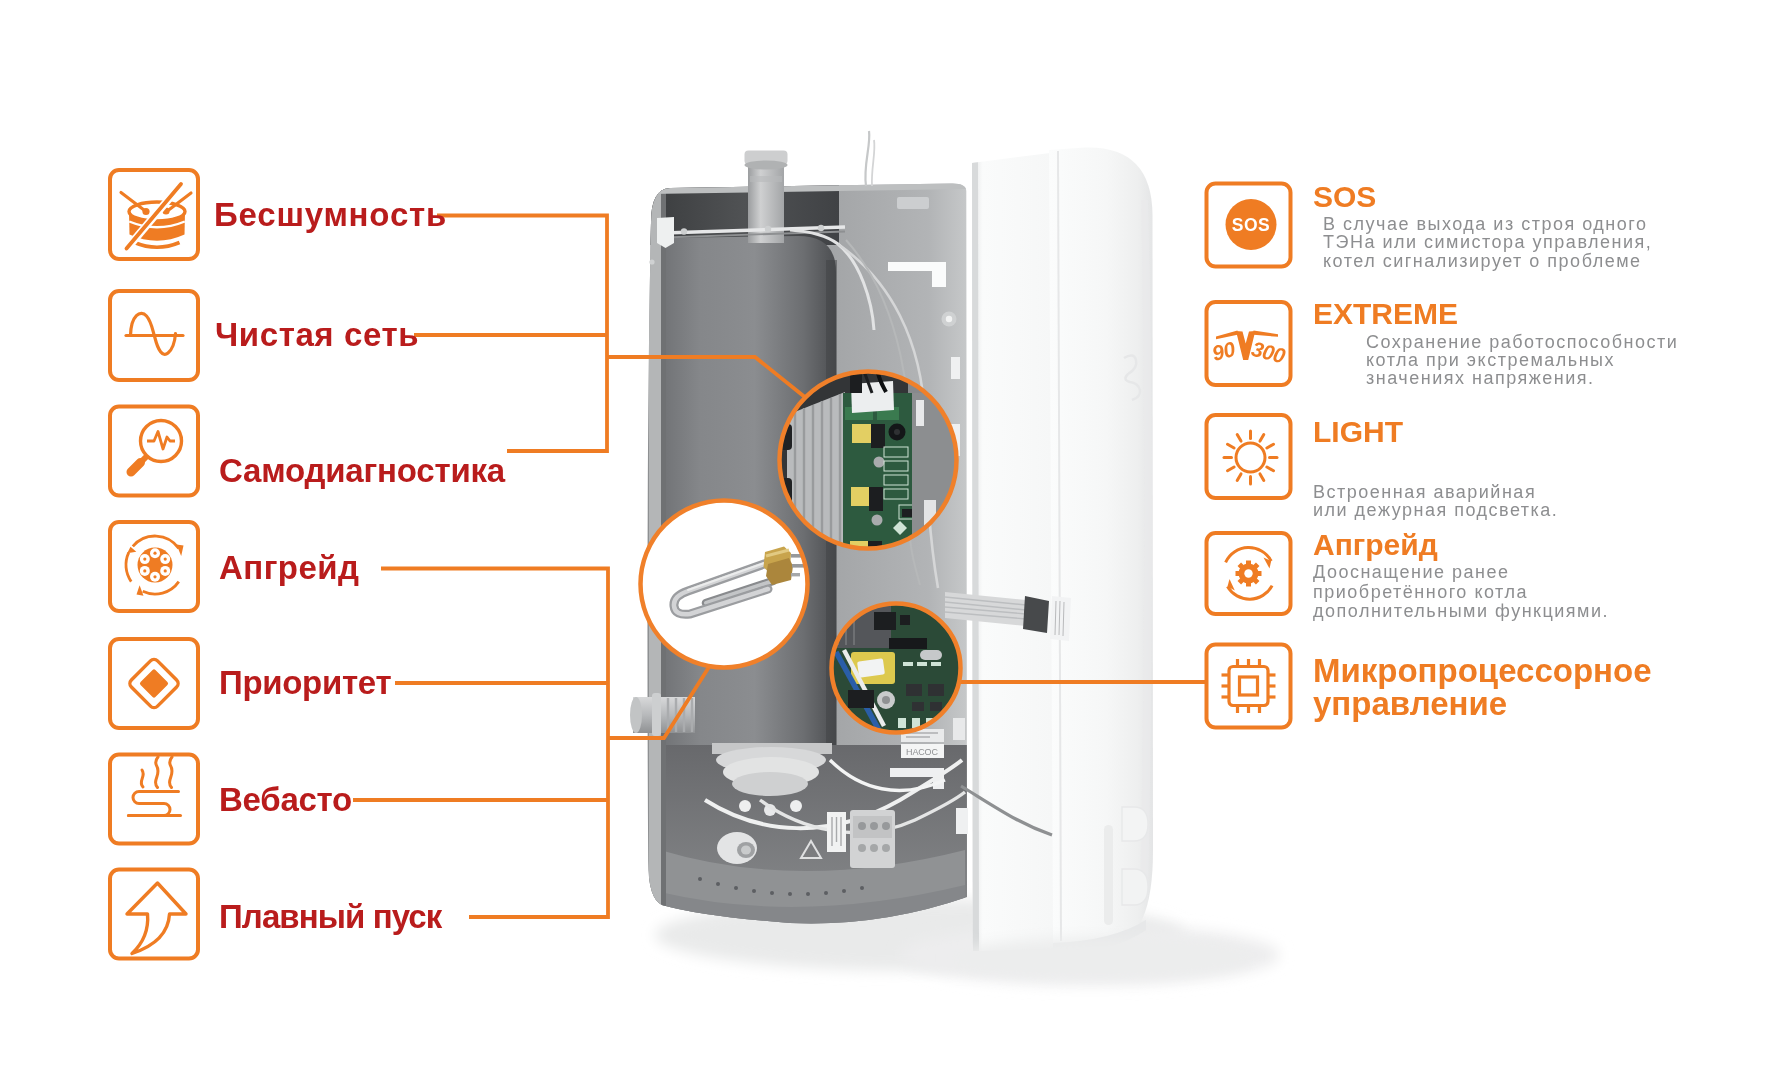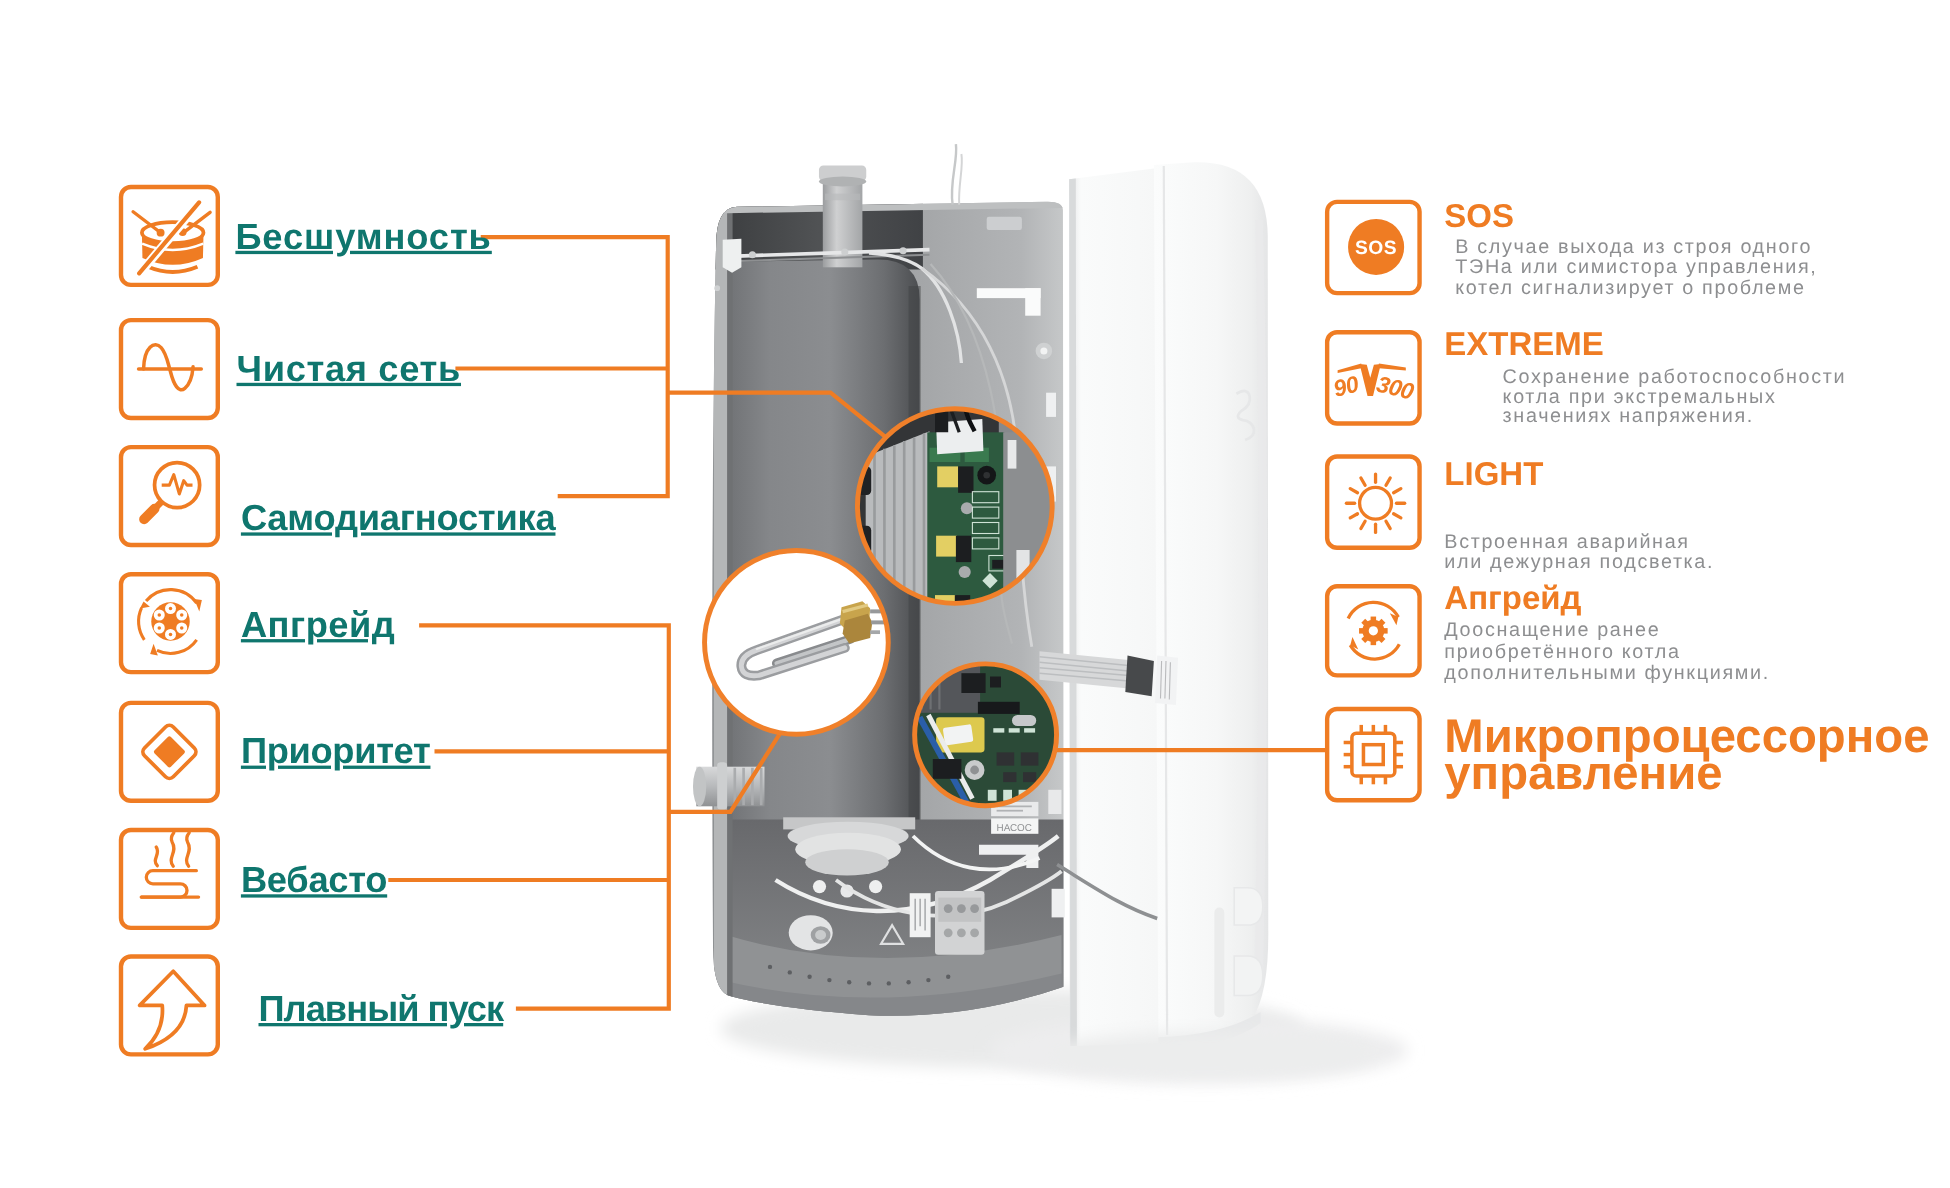--- a/index.html
+++ b/index.html
@@ -1,17 +1,17 @@
 <!DOCTYPE html>
 <html><head>
 <meta charset="utf-8">
 <style>
   html,body{margin:0;padding:0;}
   body{width:1773px;height:1080px;background:#fff;font-family:"Liberation Sans",sans-serif;position:relative;overflow:hidden;}
-  .lbl{position:absolute;color:#0f766e;font-weight:bold;font-size:33px;line-height:33px;white-space:nowrap;letter-spacing:0.6px;text-decoration:underline;}
+  .lbl{position:absolute;color:#b91c1c;font-weight:bold;font-size:33px;line-height:33px;white-space:nowrap;letter-spacing:0.6px;}
   .rtitle{position:absolute;color:#ef7c23;font-weight:bold;font-size:30px;line-height:30px;white-space:nowrap;}
   .rbody{position:absolute;color:#8d8e90;font-size:18px;line-height:18.3px;letter-spacing:1.5px;white-space:nowrap;}
   svg{position:absolute;left:0;top:0;}
 </style>
 </head>
 <body>
 <svg width="1773" height="1080" viewBox="0 0 1773 1080">
 <defs>
   <linearGradient id="gBack" x1="0" y1="0" x2="1" y2="0">
     <stop offset="0" stop-color="#8e9092"></stop>
@@ -483,27 +483,27 @@
   </g>
 </g>
 </svg>
 
 <div class="lbl" style="left:214px;top:198px;letter-spacing:0.8px;">Бесшумность</div>
 <div class="lbl" style="left:215px;top:317.5px;">Чистая сеть</div>
 <div class="lbl" style="left:219px;top:454px;letter-spacing:-0.2px;">Самодиагностика</div>
 <div class="lbl" style="left:219px;top:551px;letter-spacing:0.45px;">Апгрейд</div>
 <div class="lbl" style="left:219px;top:665.5px;letter-spacing:-0.3px;">Приоритет</div>
 <div class="lbl" style="left:219px;top:782.5px;letter-spacing:-0.25px;text-align:center;">Вебасто</div>
-<div class="lbl" style="left:219px;top:899.5px;letter-spacing:-0.9px;margin-left:16px;">Плавный пуск</div>
+<div class="lbl" style="left:219px;top:899.5px;letter-spacing:-0.9px;">Плавный пуск</div>
 
 <div class="rtitle" style="left:1313px;top:181.5px;">SOS</div>
 <div class="rbody" style="left:1313px;top:215.2px;margin-left:10px;">В случае выхода из строя одного<br>ТЭНа или симистора управления,<br>котел сигнализирует о проблеме</div>
 
 <div class="rtitle" style="left:1313px;top:298.5px;">EXTREME</div>
 <div class="rbody" style="left:1366px;top:332.7px;">Сохранение работоспособности<br>котла при экстремальных<br>значениях напряжения.</div>
 
 <div class="rtitle" style="left:1313px;top:416.5px;">LIGHT</div>
 <div class="rbody" style="left:1313px;top:445.2px;margin-top:38px;">Встроенная аварийная<br>или дежурная подсветка.</div>
 
 <div class="rtitle" style="left:1313px;top:529.5px;text-align:right;">Апгрейд</div>
 <div class="rbody" style="left:1313px;top:563px;line-height:19.5px;">Дооснащение ранее<br>приобретённого котла<br>дополнительными функциями.</div>
 
-<div class="rtitle" style="left:1313px;top:653.8px;font-size:43px;line-height:33px;">Микропроцессорное<br>управление</div>
+<div class="rtitle" style="left:1313px;top:653.8px;font-size:33px;line-height:33px;">Микропроцессорное<br>управление</div>
 
 </body></html>

